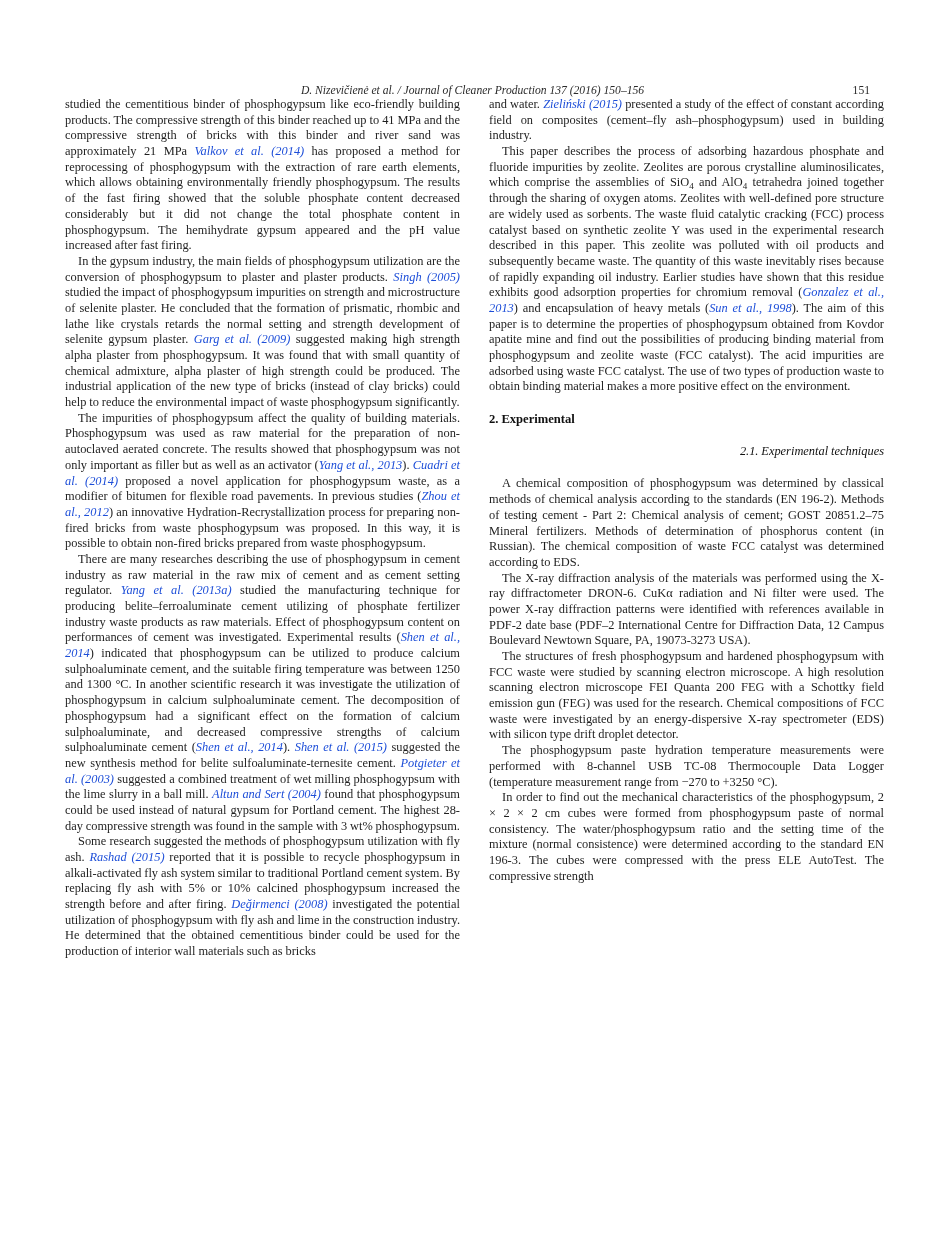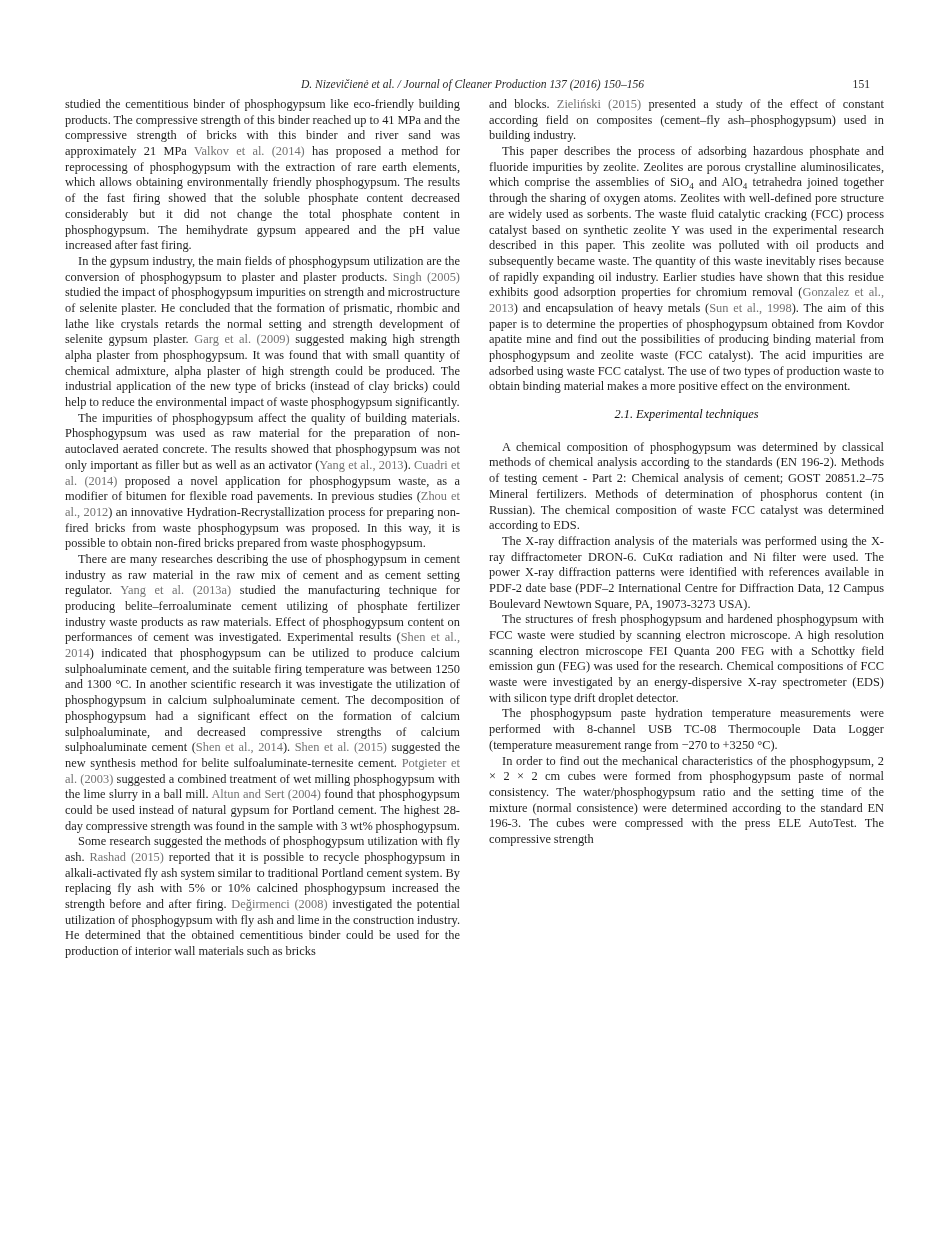--- a/index.html
+++ b/index.html
@@ -2,21 +2,21 @@
 <html lang="en"><head>
 <meta charset="utf-8">
 <style>
   html,body{margin:0;padding:0;background:#ffffff;}
   body{
     width:925px;height:1234px;position:relative;overflow:hidden;
     font-family:"Liberation Serif", serif;color:#1e1e1e;
     -webkit-font-smoothing:antialiased;
   }
   .page-header{
-    position:absolute;top:78px;left:65px;right:45px;height:16px;
+    position:absolute;top:84px;left:65px;right:45px;height:16px;
     font-size:11.6px;color:#2a2a2a;
   }
   .running-head{
     position:absolute;left:0;right:0;text-align:center;font-style:italic;
   }
   .page-number{
     position:absolute;right:10px;top:0;font-style:normal;
   }
   .columns{
     position:absolute;top:97px;left:65px;right:45px;
@@ -28,45 +28,46 @@
     hyphens:auto;-webkit-hyphens:auto;word-spacing:-0.2px;
   }
   .col p{margin:0;text-indent:13px;}
   .col p.noindent{text-indent:0;}
   .col h2{
     font-size:12.6px;font-weight:bold;margin:17px 0 16px 0;
     text-align:left;text-indent:0;color:#111;
   }
   .col h3{
     font-size:12.4px;font-weight:normal;font-style:italic;
-    margin:12px 0 17px 0;text-align:center;text-indent:0;color:#111;
+    margin:12px 0 17px 0;text-align:right;text-indent:0;color:#111;
   }
-  .link{color:#737373;cursor:pointer;}
+  .link{color:#1d4ed8;cursor:pointer;font-style:italic;}
   .italic{}
   sub.subscript{font-size:9px;line-height:0;}
 </style>
 </head>
 <body>
 
 <div class="page-header">
   <div class="running-head">D. Nizevičienė et al. / Journal of Cleaner Production 137 (2016) 150–156</div>
   <div class="page-number">151</div>
 </div>
 
 <div class="columns">
   <div class="col" id="col-left">
       <p class="noindent"><span>studied the cementitious binder of phosphogypsum like eco-friendly building products. The compressive strength of this binder reached up to 41 MPa and the compressive strength of bricks with this binder and river sand was approximately 21 MPa </span><span class="link">Valkov et al. (2014)</span><span> has proposed a method for reprocessing of phosphogypsum with the extraction of rare earth elements, which allows obtaining environmentally friendly phosphogypsum. The results of the fast firing showed that the soluble phosphate content decreased considerably but it did not change the total phosphate content in phosphogypsum. The hemihydrate gypsum appeared and the pH value increased after fast firing.</span></p>
       <p><span>In the gypsum industry, the main fields of phosphogypsum utilization are the conversion of phosphogypsum to plaster and plaster products. </span><span class="link">Singh (2005)</span><span> studied the impact of phosphogypsum impurities on strength and microstructure of selenite plaster. He concluded that the formation of prismatic, rhombic and lathe like crystals retards the normal setting and strength development of selenite gypsum plaster. </span><span class="link">Garg et al. (2009)</span><span> suggested making high strength alpha plaster from phosphogypsum. It was found that with small quantity of chemical admixture, alpha plaster of high strength could be produced. The industrial application of the new type of bricks (instead of clay bricks) could help to reduce the environmental impact of waste phosphogypsum significantly.</span></p>
       <p><span>The impurities of phosphogypsum affect the quality of building materials. Phosphogypsum was used as raw material for the preparation of non-autoclaved aerated concrete. The results showed that phosphogypsum was not only important as filler but as well as an activator (</span><span class="link">Yang et al., 2013</span><span>). </span><span class="link">Cuadri et al. (2014)</span><span> proposed a novel application for phosphogypsum waste, as a modifier of bitumen for flexible road pavements. In previous studies (</span><span class="link">Zhou et al., 2012</span><span>) an innovative Hydration-Recrystallization process for preparing non-fired bricks from waste phosphogypsum was proposed. In this way, it is possible to obtain non-fired bricks prepared from waste phosphogypsum.</span></p>
       <p><span>There are many researches describing the use of phosphogypsum in cement industry as raw material in the raw mix of cement and as cement setting regulator. </span><span class="link">Yang et al. (2013a)</span><span> studied the manufacturing technique for producing belite–ferroaluminate cement utilizing of phosphate fertilizer industry waste products as raw materials. Effect of phosphogypsum content on performances of cement was investigated. Experimental results (</span><span class="link">Shen et al., 2014</span><span>) indicated that phosphogypsum can be utilized to produce calcium sulphoaluminate cement, and the suitable firing temperature was between 1250 and 1300 °C. In another scientific research it was investigate the utilization of phosphogypsum in calcium sulphoaluminate cement. The decomposition of phosphogypsum had a significant effect on the formation of calcium sulphoaluminate, and decreased compressive strengths of calcium sulphoaluminate cement (</span><span class="link">Shen et al., 2014</span><span>). </span><span class="link">Shen et al. (2015)</span><span> suggested the new synthesis method for belite sulfoaluminate-ternesite cement. </span><span class="link">Potgieter et al. (2003)</span><span> suggested a combined treatment of wet milling phosphogypsum with the lime slurry in a ball mill. </span><span class="link">Altun and Sert (2004)</span><span> found that phosphogypsum could be used instead of natural gypsum for Portland cement. The highest 28-day compressive strength was found in the sample with 3 wt% phosphogypsum.</span></p>
       <p><span>Some research suggested the methods of phosphogypsum utilization with fly ash. </span><span class="link">Rashad (2015)</span><span> reported that it is possible to recycle phosphogypsum in alkali-activated fly ash system similar to traditional Portland cement system. By replacing fly ash with 5% or 10% calcined phosphogypsum increased the strength before and after firing. </span><span class="link">Değirmenci (2008)</span><span> investigated the potential utilization of phosphogypsum with fly ash and lime in the construction industry. He determined that the obtained cementitious binder could be used for the production of interior wall materials such as bricks</span></p>
     </div>
   <div class="col" id="col-right">
-      <p class="noindent"><span>and blocks. </span><span class="link">Zieliński (2015)</span><span> presented a study of the effect of constant according field on composites (cement–fly ash–phosphogypsum) used in building industry.</span></p>
+      <p class="noindent"><span>and water. </span><span class="link">Zieliński (2015)</span><span> presented a study of the effect of constant according field on composites (cement–fly ash–phosphogypsum) used in building industry.</span></p>
       <p><span>This paper describes the process of adsorbing hazardous phosphate and fluoride impurities by zeolite. Zeolites are porous crystalline aluminosilicates, which comprise the assemblies of SiO</span><sub class="subscript">4</sub><span> and AlO</span><sub class="subscript">4</sub><span> tetrahedra joined together through the sharing of oxygen atoms. Zeolites with well-defined pore structure are widely used as sorbents. The waste fluid catalytic cracking (FCC) process catalyst based on synthetic zeolite Y was used in the experimental research described in this paper. This zeolite was polluted with oil products and subsequently became waste. The quantity of this waste inevitably rises because of rapidly expanding oil industry. Earlier studies have shown that this residue exhibits good adsorption properties for chromium removal (</span><span class="link">Gonzalez et al., 2013</span><span>) and encapsulation of heavy metals (</span><span class="link">Sun et al., 1998</span><span>). The aim of this paper is to determine the properties of phosphogypsum obtained from Kovdor apatite mine and find out the possibilities of producing binding material from phosphogypsum and zeolite waste (FCC catalyst). The acid impurities are adsorbed using waste FCC catalyst. The use of two types of production waste to obtain binding material makes a more positive effect on the environment.</span></p>
+      <h2>2. Experimental</h2>
       <h3>2.1. Experimental techniques</h3>
       <p><span>A chemical composition of phosphogypsum was determined by classical methods of chemical analysis according to the standards (EN 196-2). Methods of testing cement - Part 2: Chemical analysis of cement; GOST 20851.2–75 Mineral fertilizers. Methods of determination of phosphorus content (in Russian). The chemical composition of waste FCC catalyst was determined according to EDS.</span></p>
       <p><span>The X-ray diffraction analysis of the materials was performed using the X-ray diffractometer DRON-6. CuKα radiation and Ni filter were used. The power X-ray diffraction patterns were identified with references available in PDF-2 date base (PDF–2 International Centre for Diffraction Data, 12 Campus Boulevard Newtown Square, PA, 19073-3273 USA).</span></p>
       <p><span>The structures of fresh phosphogypsum and hardened phosphogypsum with FCC waste were studied by scanning electron microscope. A high resolution scanning electron microscope FEI Quanta 200 FEG with a Schottky field emission gun (</span><span class="italic">FEG</span><span>) was used for the research. Chemical compositions of FCC waste were investigated by an energy-dispersive X-ray spectrometer (EDS) with silicon type drift droplet detector.</span></p>
       <p><span>The phosphogypsum paste hydration temperature measurements were performed with 8-channel USB TC-08 Thermocouple Data Logger (temperature measurement range from −270 to +3250 °C).</span></p>
       <p><span>In order to find out the mechanical characteristics of the phosphogypsum, 2 × 2 × 2 cm cubes were formed from phosphogypsum paste of normal consistency. The water/phosphogypsum ratio and the setting time of the mixture (normal consistence) were determined according to the standard EN 196-3. The cubes were compressed with the press ELE AutoTest. The compressive strength</span></p>
     </div>
 </div>
 
 </body></html>

